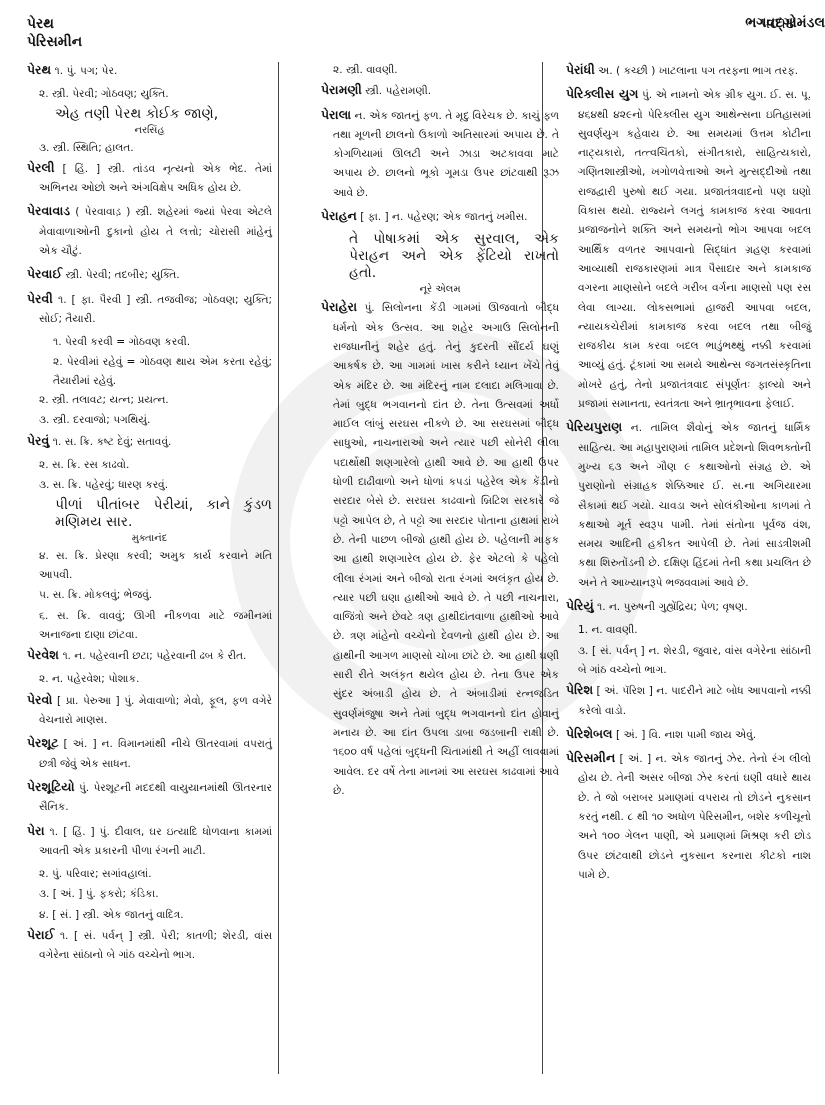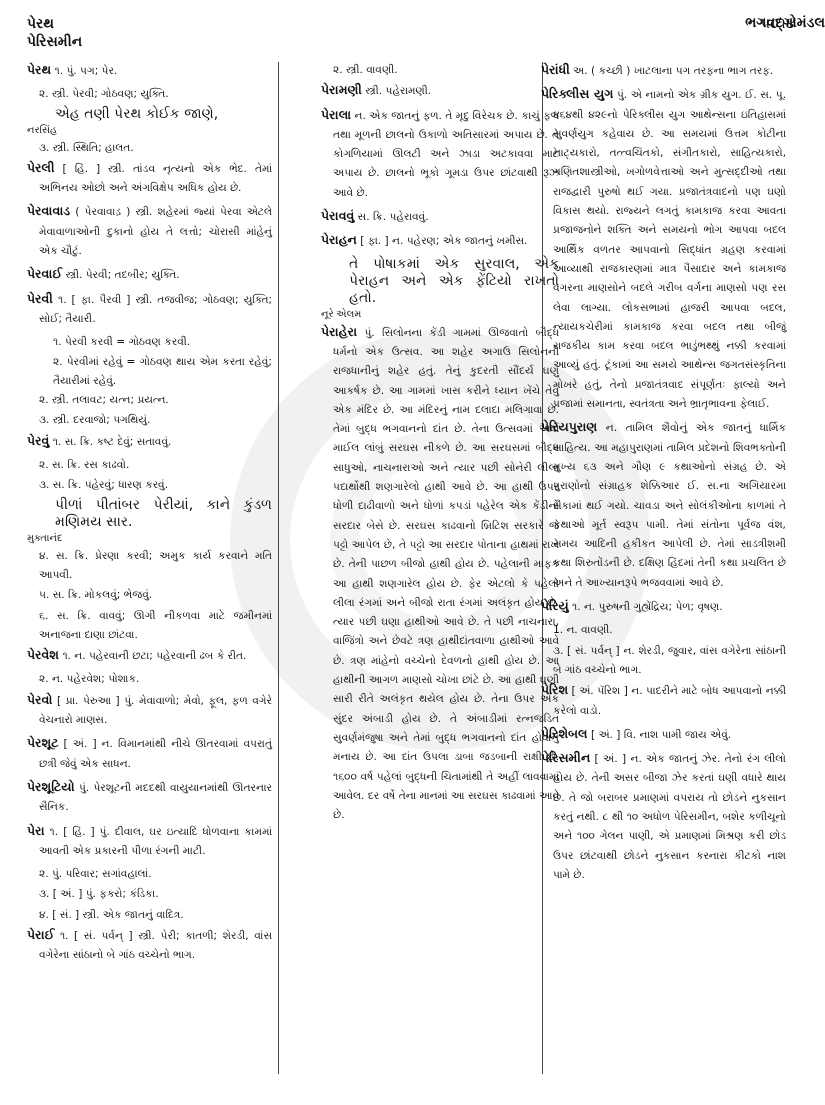--- a/index.html
+++ b/index.html
@@ -18,30 +18,30 @@
   .header { position:absolute; top:10px; left:0; width:825px; height:46px; z-index:1; }
   .hdr-left { position:absolute; left:27px; top:4px; font-weight:bold; font-size:14px; line-height:18px; }
   .hdr-center { position:absolute; left:0; width:825px; text-align:right; top:4px; font-weight:bold; font-size:14px; }
   .hdr-right { position:absolute; right:30px; top:4px; font-weight:normal; font-size:15px; }
   .col {
     position:absolute; top:60px; font-size:10.6px; line-height:19.3px; z-index:1;
     text-align:justify;
   }
   .col1 { left:27px; width:245px; }
   .col2 { left:297px; width:238px;margin-left:24px; }
-  .col3 { left:541px; width:245px; }
+  .col3 { left:566px; width:245px; }
   .divider { position:absolute; top:62px; width:1px; background:#444; z-index:1; }
   .div1 { left:278px; height:1012px; }
   .div2 { left:542px; height:1012px; }
   .entry { margin:0 0 4px 0; padding-left:12px; text-indent:-12px; }
   .hw { font-weight:bold; font-size:12.5px; }
   .sense { padding-left:12px; margin:0 0 1px 0; }
   .sub { padding-left:26px; margin:0; }
   .quote { padding-left:28px; margin:0; font-size:14px; line-height:17px; }
-  .quote-src { text-align:left; margin:0; font-size:10px; line-height:16px;font-family:Liberation Serif, serif; }
+  .quote-src { text-align:center; margin:0; font-size:10px; line-height:16px; }
 </style>
 </head>
 <body>
 
 <div class="watermark"></div>
 <div class="watermark2"></div>
 
 <div class="header">
   <div class="hdr-left">
     <div>પેરથ</div>
@@ -84,21 +84,20 @@
     <div class="entry"><span class="hw">પેરા</span><span> ૧. [ હિં. ] પું. દીવાલ, ઘર ઇત્યાદિ ધોળવાના કામમાં આવતી એક પ્રકારની પીળા રંગની માટી.</span></div>
     <div class="sense">૨. પું. પરિવાર; સગાંવહાલાં.</div>
     <div class="sense">૩. [ અં. ] પું. ફકરો; કંડિકા.</div>
     <div class="sense">૪. [ સં. ] સ્ત્રી. એક જાતનું વાદિત્ર.</div>
     <div class="entry"><span class="hw">પેરાઈ</span><span> ૧. [ સં. પર્વન્ ] સ્ત્રી. પેરી; કાતળી; શેરડી, વાંસ વગેરેના સાંઠાનો બે ગાંઠ વચ્ચેનો ભાગ.</span></div>
   </div>
 <div class="col col2">
     <div class="sense">૨. સ્ત્રી. વાવણી.</div>
     <div class="entry"><span class="hw">પેરામણી</span><span> સ્ત્રી. પહેરામણી.</span></div>
     <div class="entry"><span class="hw">પેરાલા</span><span> ન. એક જાતનું ફળ. તે મૃદુ વિરેચક છે. કાચું ફળ તથા મૂળની છાલનો ઉકાળો અતિસારમાં અપાય છે. તે કોગળિયામાં ઊલટી અને ઝાડા અટકાવવા માટે અપાય છે. છાલનો ભૂકો ગૂમડા ઉપર છાંટવાથી રૂઝ આવે છે.</span></div>
-    <div class="entry"><span class="hw">પેરાવવું</span><span> સ. ક્રિ. પહેરાવવું.</span></div>
     <div class="entry"><span class="hw">પેરાહન</span><span> [ ફા. ] ન. પહેરણ; એક જાતનું ખમીસ.</span></div>
     <div class="quote">તે પોષાકમાં એક સુરવાલ, એક પેરાહન અને એક ફેંટિયો રાખતો હતો.</div>
     <div class="quote-src">નૂરે એલમ</div>
     <div class="entry"><span class="hw">પેરાહેરા</span><span> પું. સિલોનના કેંડી ગામમાં ઊજવાતો બૌદ્ધ ધર્મનો એક ઉત્સવ. આ શહેર અગાઉ સિલોનની રાજધાનીનું શહેર હતું. તેનું કુદરતી સૌંદર્ય ઘણું આકર્ષક છે. આ ગામમાં ખાસ કરીને ધ્યાન ખેંચે તેવું એક મંદિર છે. આ મંદિરનું નામ દલાદા મલિગાવા છે. તેમાં બુદ્ધ ભગવાનનો દાંત છે. તેના ઉત્સવમાં અર્ધો માઈલ લાંબું સરઘસ નીકળે છે. આ સરઘસમાં બૌદ્ધ સાધુઓ, નાચનારાઓ અને ત્યાર પછી સોનેરી લીલા પદાર્થોથી શણગારેલો હાથી આવે છે. આ હાથી ઉપર ધોળી દાઢીવાળો અને ધોળાં કપડાં પહેરેલ એક કેંડીનો સરદાર બેસે છે. સરઘસ કાઢવાનો બ્રિટિશ સરકારે જે પટ્ટો આપેલ છે, તે પટ્ટો આ સરદાર પોતાના હાથમાં રાખે છે. તેની પાછળ બીજો હાથી હોય છે. પહેલાની માફક આ હાથી શણગારેલ હોય છે. ફેર એટલો કે પહેલો લીલા રંગમાં અને બીજો રાતા રંગમાં અલંકૃત હોય છે. ત્યાર પછી ઘણા હાથીઓ આવે છે. તે પછી નાચનારા, વાજિંત્રો અને છેવટે ત્રણ હાથીદાંતવાળા હાથીઓ આવે છે. ત્રણ માંહેનો વચ્ચેનો દેવળનો હાથી હોય છે. આ હાથીની આગળ માણસો ચોખા છાંટે છે. આ હાથી ઘણી સારી રીતે અલંકૃત થયેલ હોય છે. તેના ઉપર એક સુંદર અંબાડી હોય છે. તે અંબાડીમાં રત્નજડિત સુવર્ણમંજુષા અને તેમાં બુદ્ધ ભગવાનનો દાંત હોવાનું મનાય છે. આ દાંત ઉપલા ડાબા જડબાની રાક્ષી છે. ૧૬૦૦ વર્ષ પહેલાં બુદ્ધની ચિતામાંથી તે અહીં લાવવામાં આવેલ. દર વર્ષે તેના માનમાં આ સરઘસ કાઢવામાં આવે છે.</span></div>
   </div>
 <div class="col col3">
     <div class="entry"><span class="hw">પેરાંધી</span><span> અ. ( કચ્છી ) ખાટલાના પગ તરફના ભાગ તરફ.</span></div>
     <div class="entry"><span class="hw">પેરિક્લીસ યુગ</span><span> પું. એ નામનો એક ગ્રીક યુગ. ઈ. સ. પૂ. ૪૬૪થી ૪૨૯નો પેરિક્લીસ યુગ આથેન્સના ઇતિહાસમાં સુવર્ણયુગ કહેવાય છે. આ સમયમાં ઉત્તમ કોટીના નાટ્યકારો, તત્ત્વચિંતકો, સંગીતકારો, સાહિત્યકારો, ગણિતશાસ્ત્રીઓ, ખગોળવેત્તાઓ અને મુત્સદ્દીઓ તથા રાજદ્વારી પુરુષો થઈ ગયા. પ્રજાતંત્રવાદનો પણ ઘણો વિકાસ થયો. રાજ્યને લગતું કામકાજ કરવા આવતા પ્રજાજનોને શક્તિ અને સમયનો ભોગ આપવા બદલ આર્થિક વળતર આપવાનો સિદ્ધાંત ગ્રહણ કરવામાં આવ્યાથી રાજકારણમાં માત્ર પૈસાદાર અને કામકાજ વગરના માણસોને બદલે ગરીબ વર્ગના માણસો પણ રસ લેવા લાગ્યા. લોકસભામાં હાજરી આપવા બદલ, ન્યાયકચેરીમાં કામકાજ કરવા બદલ તથા બીજું રાજકીય કામ કરવા બદલ ભાડુંભથ્થું નક્કી કરવામાં આવ્યું હતું. ટૂંકામાં આ સમયે આથેન્સ જગતસંસ્કૃતિના મોખરે હતું, તેનો પ્રજાતંત્રવાદ સંપૂર્ણતઃ ફાલ્યો અને પ્રજામાં સમાનતા, સ્વતંત્રતા અને ભ્રાતૃભાવના ફેલાઈ.</span></div>
     <div class="entry"><span class="hw">પેરિયપુરાણ</span><span> ન. તામિલ શૈવોનું એક જાતનું ધાર્મિક સાહિત્ય. આ મહાપુરાણમાં તામિલ પ્રદેશનો શિવભક્તોની મુખ્ય ૬૩ અને ગૌણ ૯ કથાઓનો સંગ્રહ છે. એ પુરાણોનો સંગ્રાહક શેક્કિઆર ઈ. સ.ના અગિયારમા સૈકામાં થઈ ગયો. ચાવડા અને સોલંકીઓના કાળમાં તે કથાઓ મૂર્ત સ્વરૂપ પામી. તેમાં સંતોના પૂર્વજ વંશ, સમય આદિની હકીકત આપેલી છે. તેમાં સાડત્રીશમી કથા શિરુતોંડની છે. દક્ષિણ હિંદમાં તેની કથા પ્રચલિત છે અને તે આખ્યાનરૂપે ભજવવામાં આવે છે.</span></div>
     <div class="entry"><span class="hw">પેરિયું</span><span> ૧. ન. પુરુષની ગુહ્યેંદ્રિય; પેળ; વૃષણ.</span></div>

